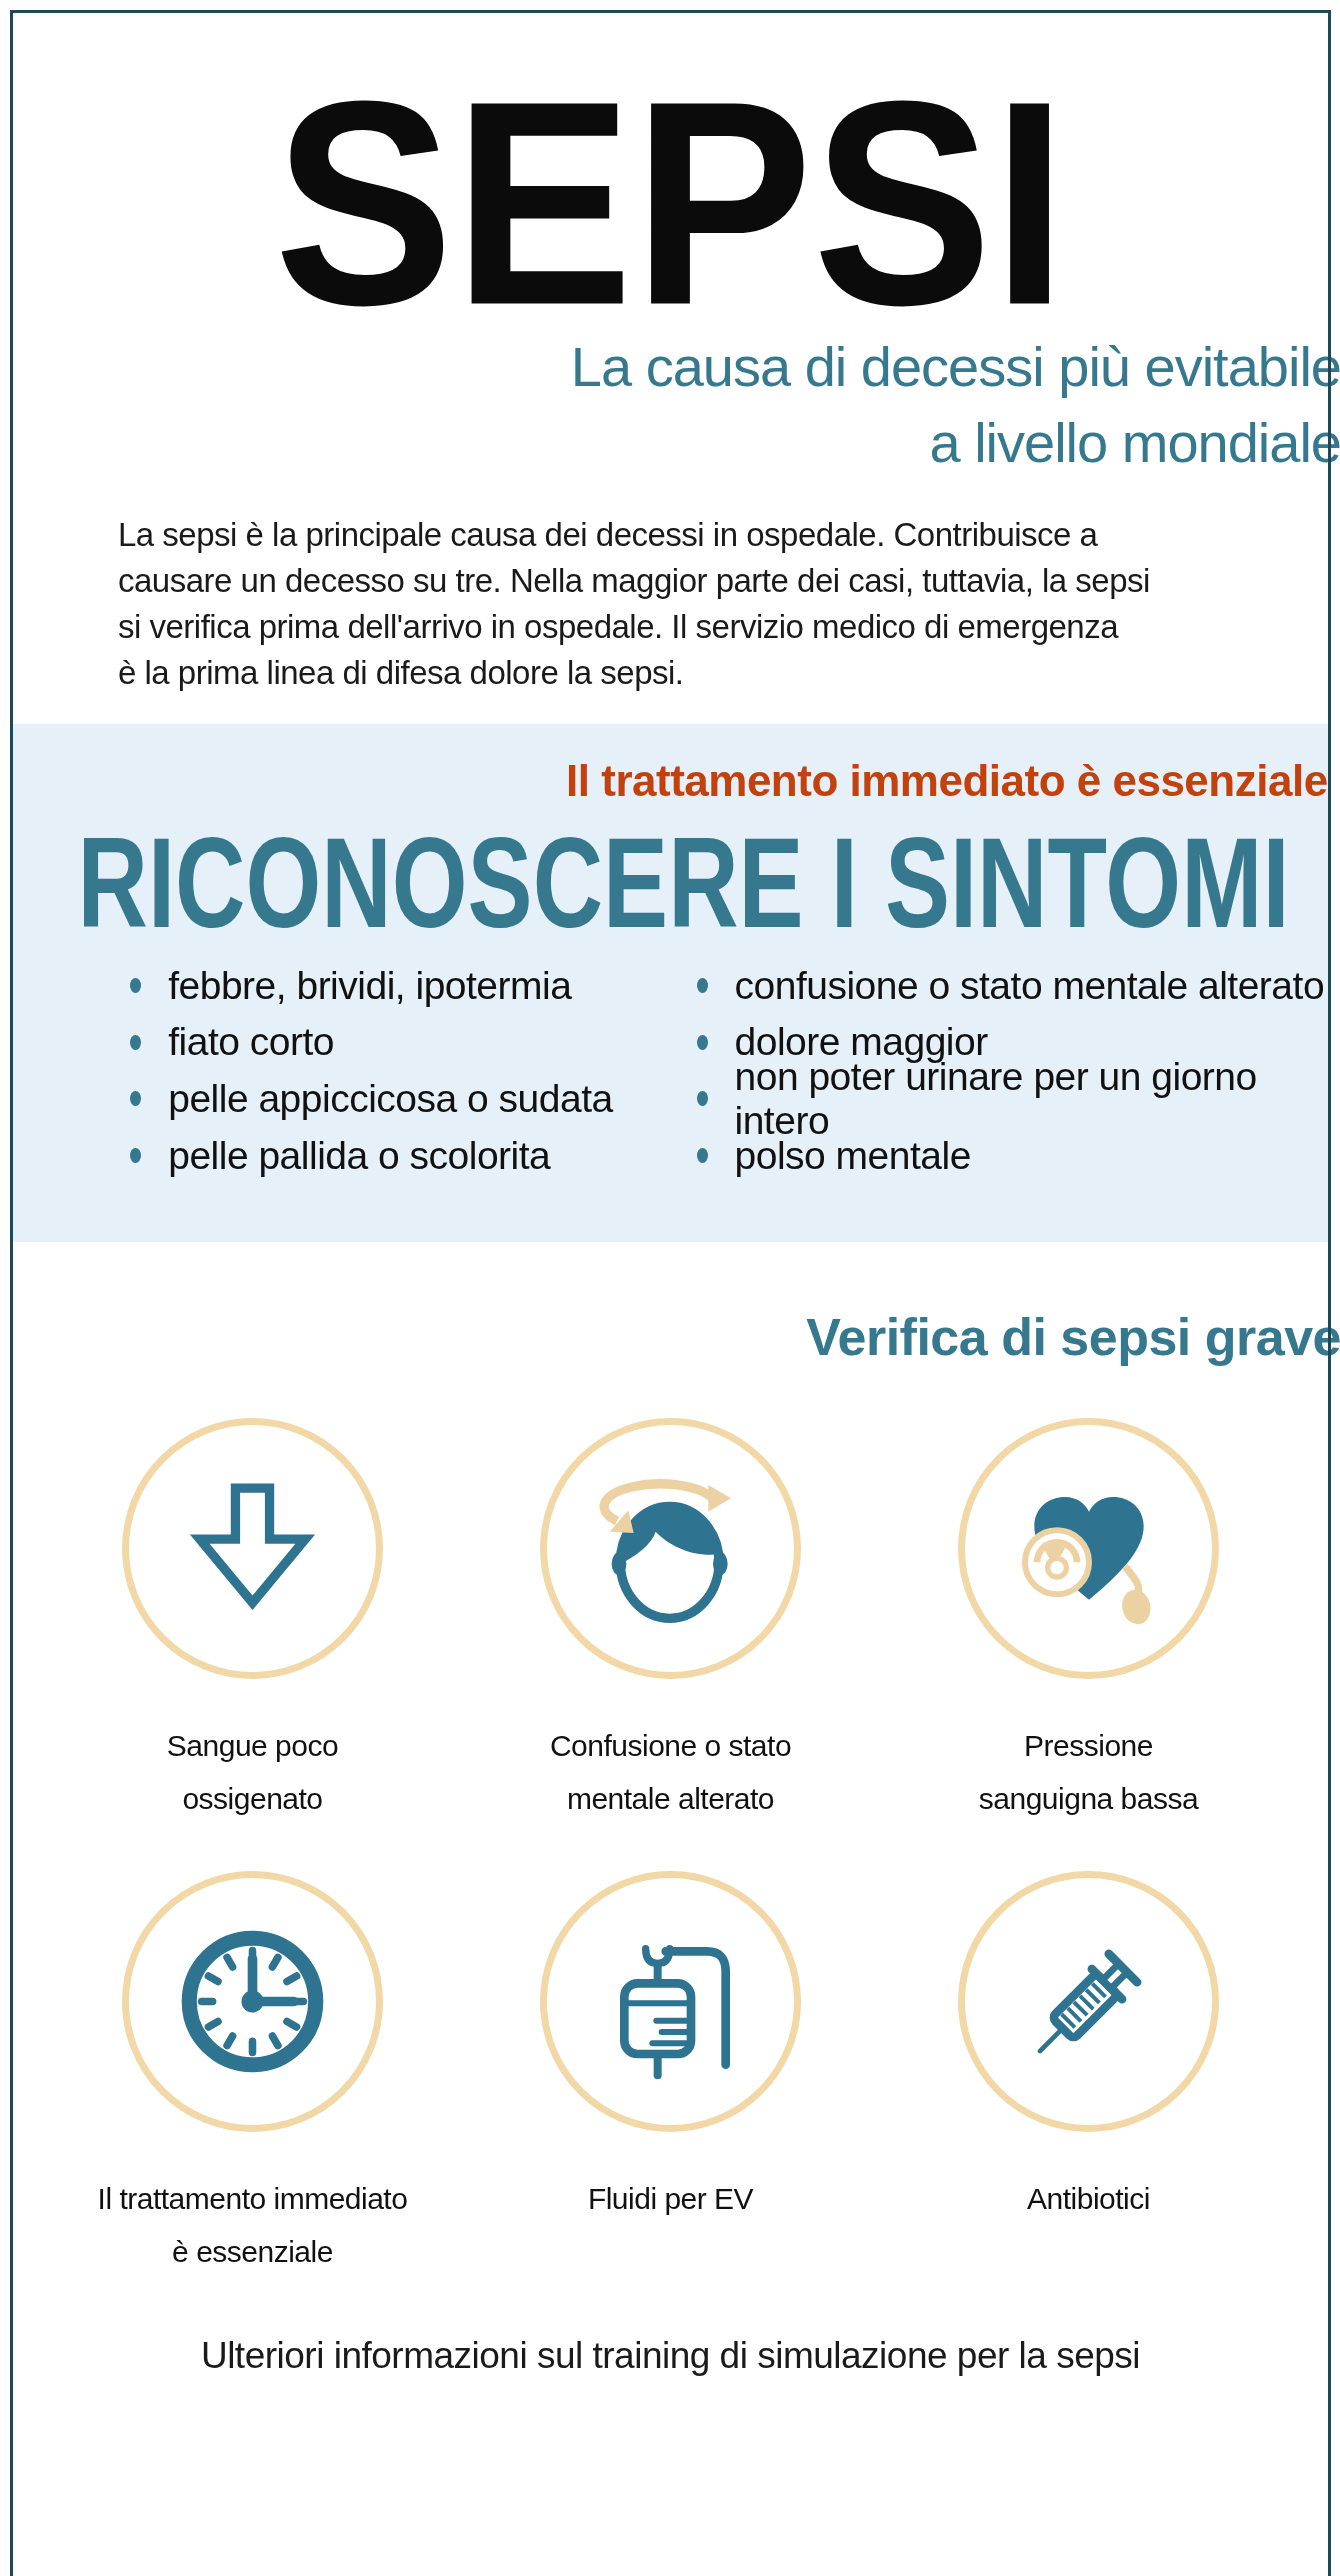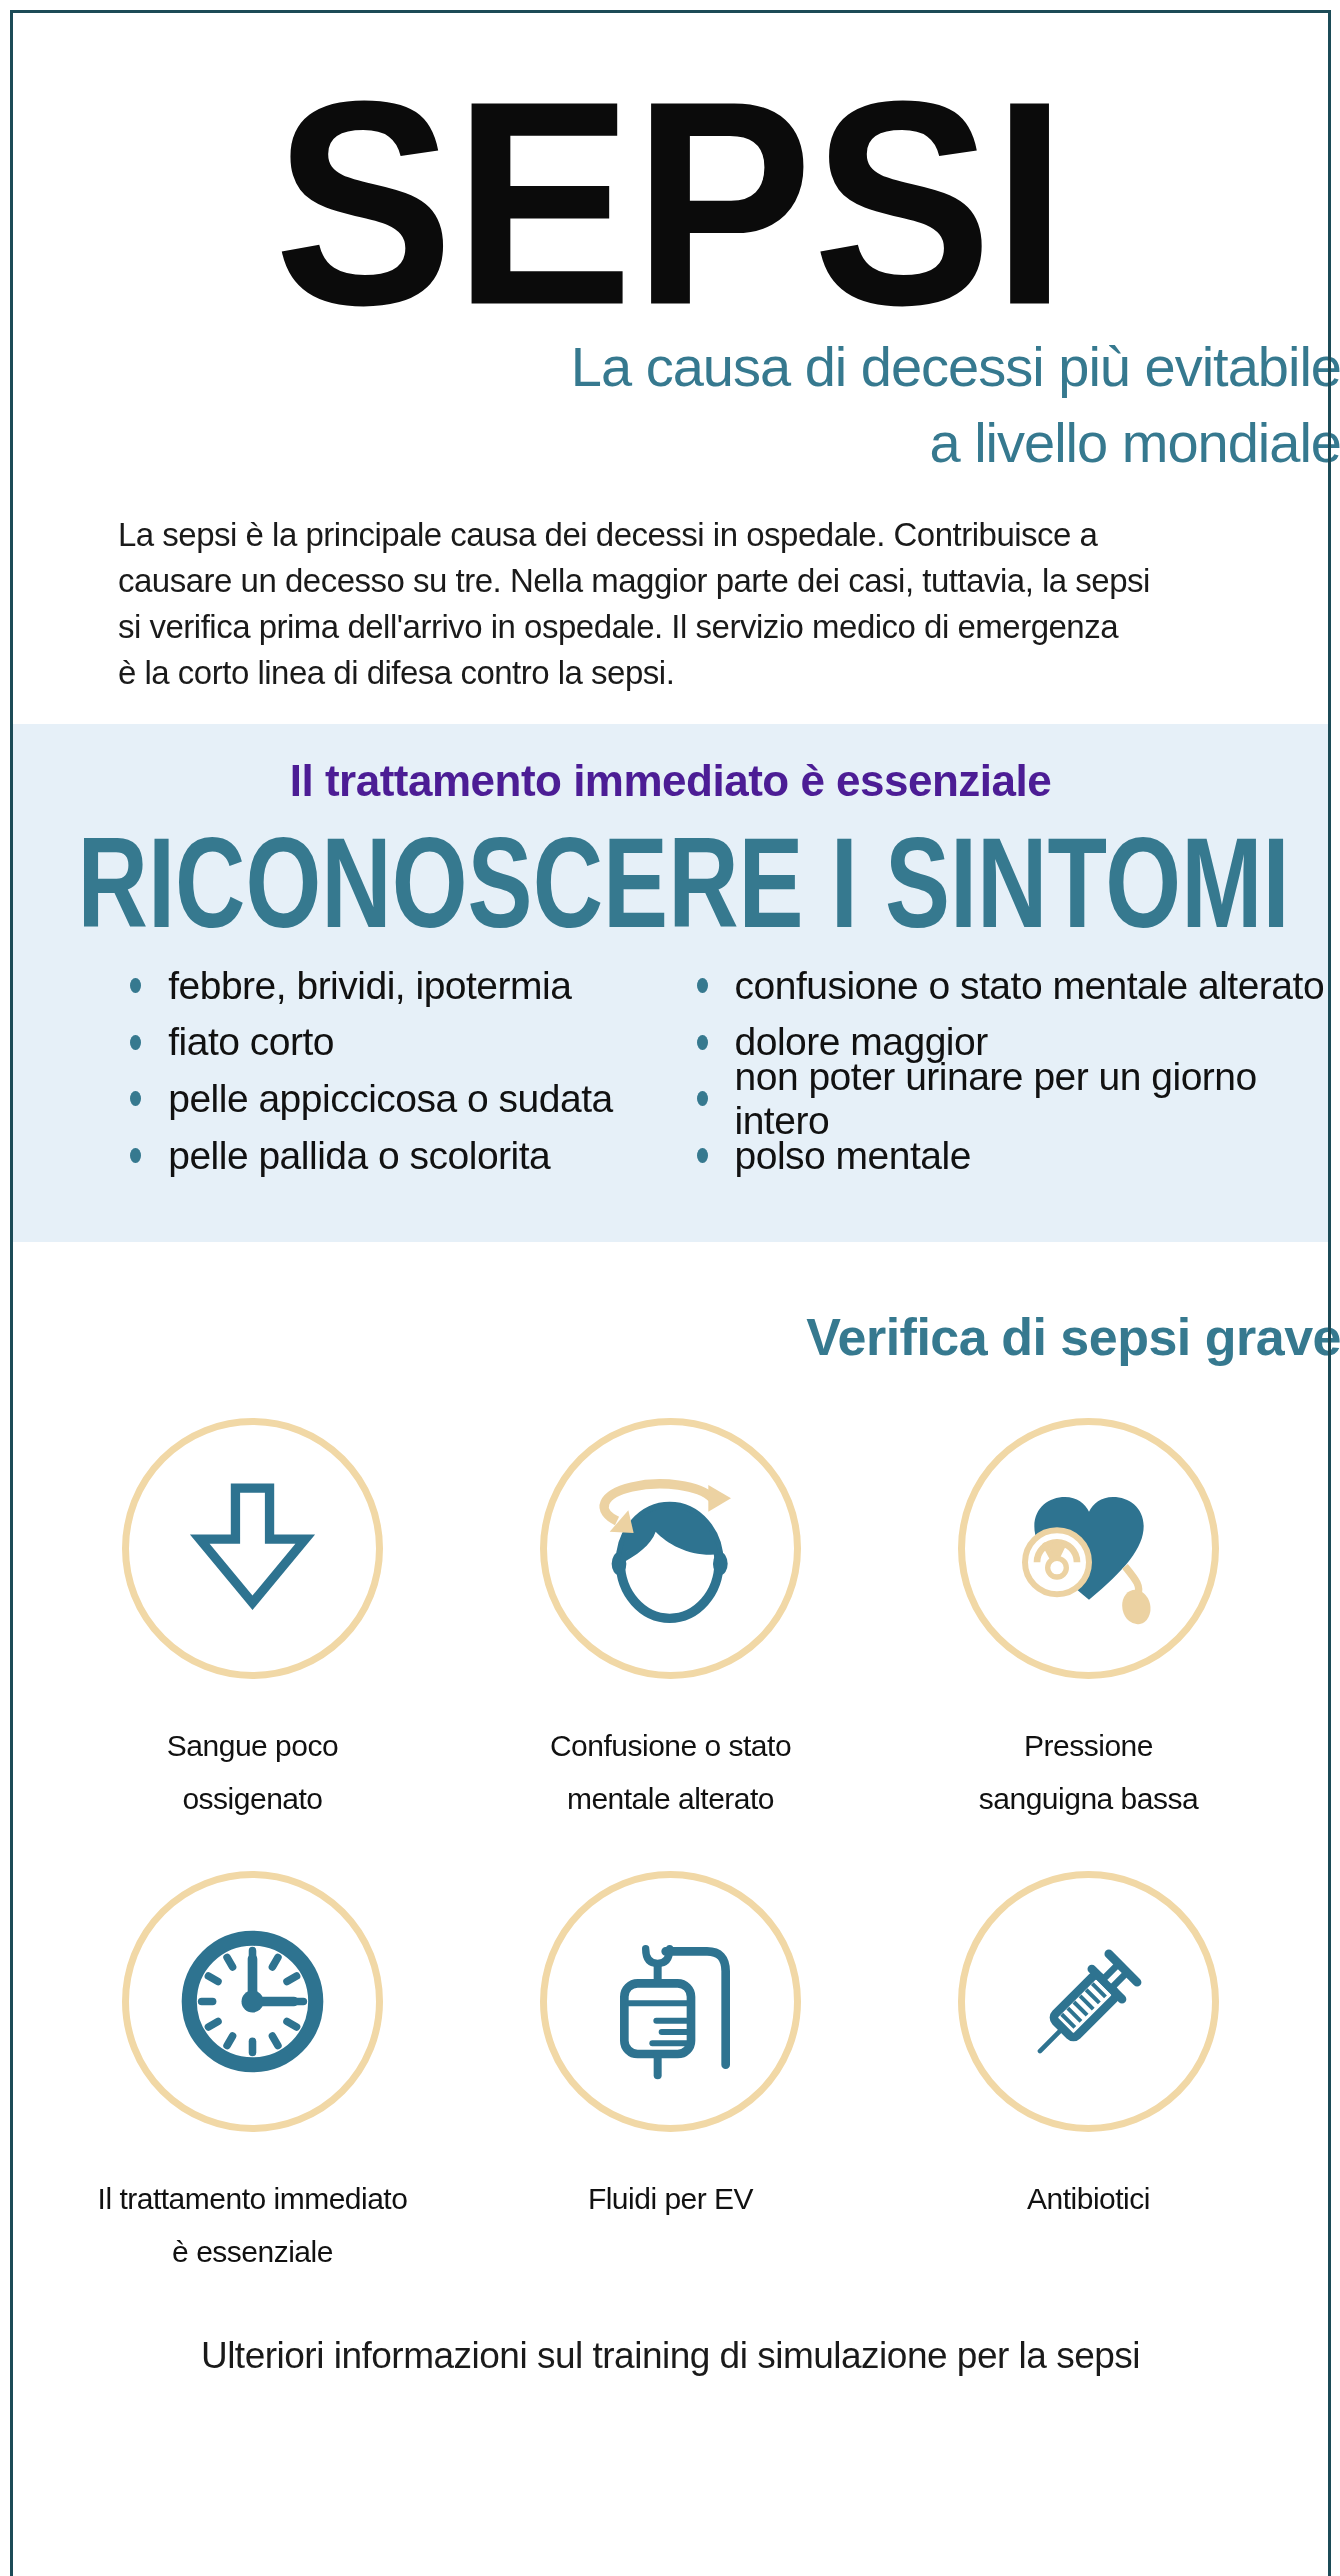--- a/index.html
+++ b/index.html
@@ -28,21 +28,21 @@
     color:#1a1a1a;
     font-size:33px;line-height:46px;
     letter-spacing:-0.5px;
   }
   .band{
     margin:0 13.4px;
     background:#e6f0f8;
   }
   .band-symptoms{margin-top:28px;padding:32px 0 48px;}
   .kicker{
-    text-align:center;color:#4c1d95;
+    text-align:right;color:#c2410c;
     font-size:44px;line-height:49px;font-weight:bold;
     letter-spacing:-0.5px;
   }
   .symptoms-heading-svg{display:block;margin:15.5px auto 0;}
   .bullet-cols{display:flex;margin-top:26px;}
   .bullet-col{list-style:none;margin:0;padding:0;}
   .bullet-col.left{margin-left:117px;width:541px;}
   .bullet-col.right{margin-left:53px;}
   .bullet-col li{
     display:flex;align-items:center;
@@ -105,21 +105,21 @@
 
   <div class="subtitle">
     <div>La causa di decessi più evitabile</div>
     <div>a livello mondiale</div>
   </div>
 
   <div class="intro">
     <div>La sepsi è la principale causa dei decessi in ospedale. Contribuisce a</div>
     <div>causare un decesso su tre. Nella maggior parte dei casi, tuttavia, la sepsi</div>
     <div>si verifica prima dell'arrivo in ospedale. Il servizio medico di emergenza</div>
-    <div>è la corto linea di difesa contro la sepsi.</div>
+    <div>è la prima linea di difesa dolore la sepsi.</div>
   </div>
 
   <div class="band band-symptoms">
     <div class="kicker">Il trattamento immediato è essenziale</div>
 
     <svg class="symptoms-heading-svg" width="1341" height="121" viewBox="0 0 2602 235">
       <text x="1301" y="205" text-anchor="middle" font-size="247" font-weight="bold" fill="#36798f" textLength="2354" lengthAdjust="spacingAndGlyphs">RICONOSCERE I SINTOMI</text>
     </svg>
 
     <div class="bullet-cols">

